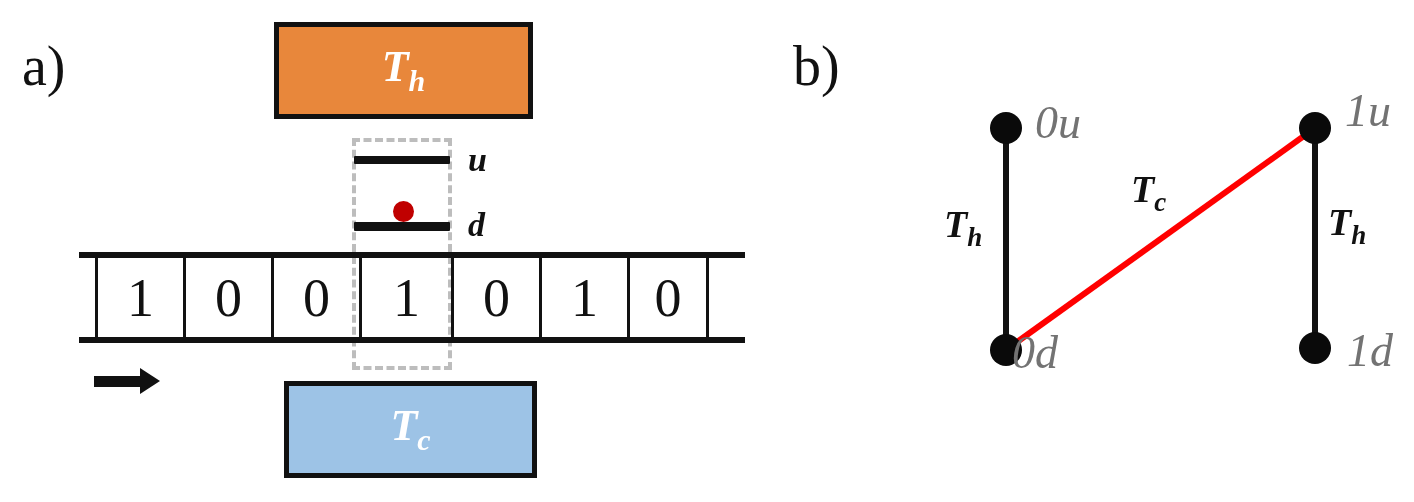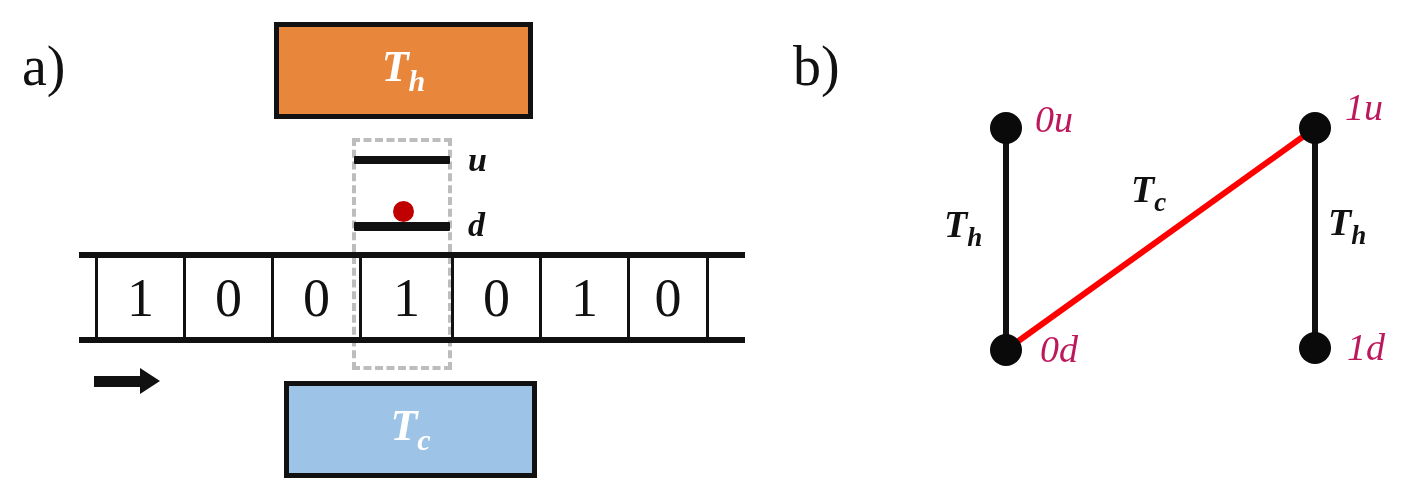--- a/index.html
+++ b/index.html
@@ -122,22 +122,22 @@
   }
 
   
   .graph-node {
     border-radius: 50%;
     background: #0a0a0a;
   }
   .node-label {
     font-family: "Liberation Serif", serif;
     font-style: italic;
-    font-size: 38px;
-    color: #be185d;
+    font-size: 46px;
+    color: #737373;
     line-height: 1;
     white-space: nowrap;
   }
   .edge-label {
     font-family: "Liberation Serif", serif;
     font-style: italic;
     font-weight: bold;
     font-size: 38px;
     color: #111111;
     line-height: 1;
@@ -230,21 +230,21 @@
     <line x1="1006" y1="350" x2="1315" y2="128" stroke="#ff0000" stroke-width="6"></line>
   </svg>
 
   <div class="abs graph-node" style="left:990px;top:112px;width:32px;height:32px;"></div>
   <div class="abs graph-node" style="left:1299px;top:112px;width:32px;height:32px;"></div>
   <div class="abs graph-node" style="left:990px;top:334px;width:32px;height:32px;"></div>
   <div class="abs graph-node" style="left:1299px;top:332px;width:32px;height:32px;"></div>
 
   <div class="abs node-label" style="left:1035px;top:100px;">0u</div>
   <div class="abs node-label" style="left:1345px;top:88px;">1u</div>
-  <div class="abs node-label" style="left:1040px;top:330px;">0d</div>
+  <div class="abs node-label" style="left:1012px;top:330px;">0d</div>
   <div class="abs node-label" style="left:1347px;top:328px;">1d</div>
 
   <div class="abs edge-label" style="left:944px;top:205px;">
     <span>T</span><span class="sub">h</span>
   </div>
 
   <div class="abs edge-label" style="left:1131px;top:170px;">
     <span>T</span><span class="sub">c</span>
   </div>
 

